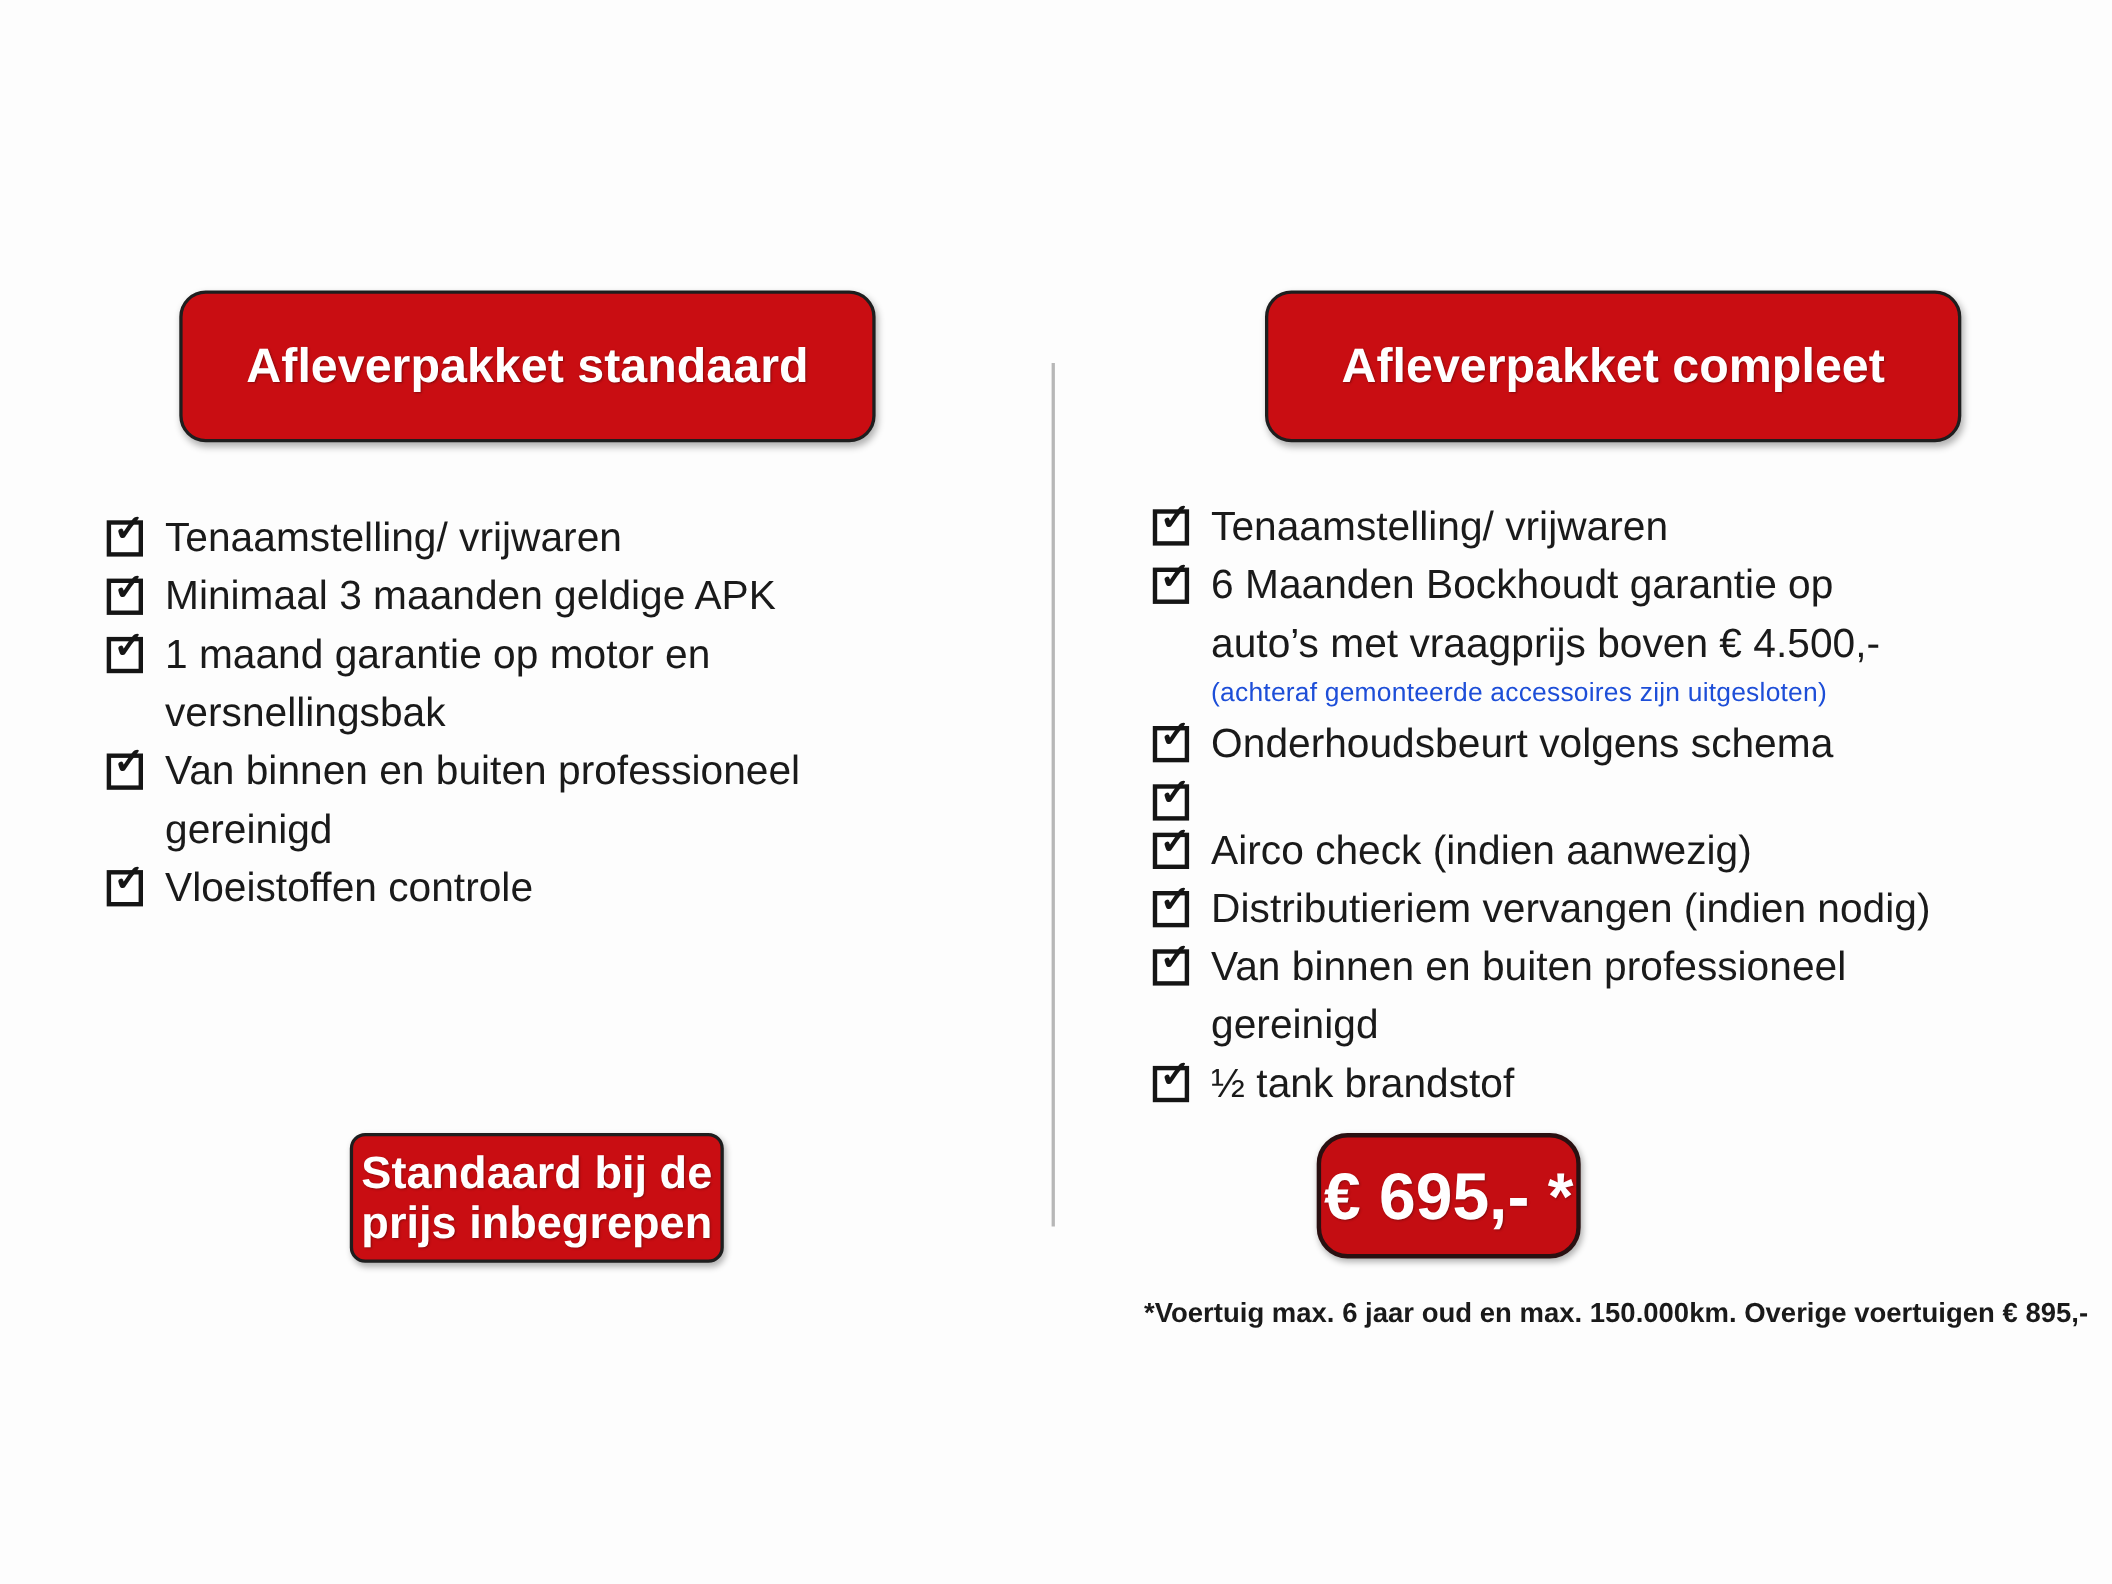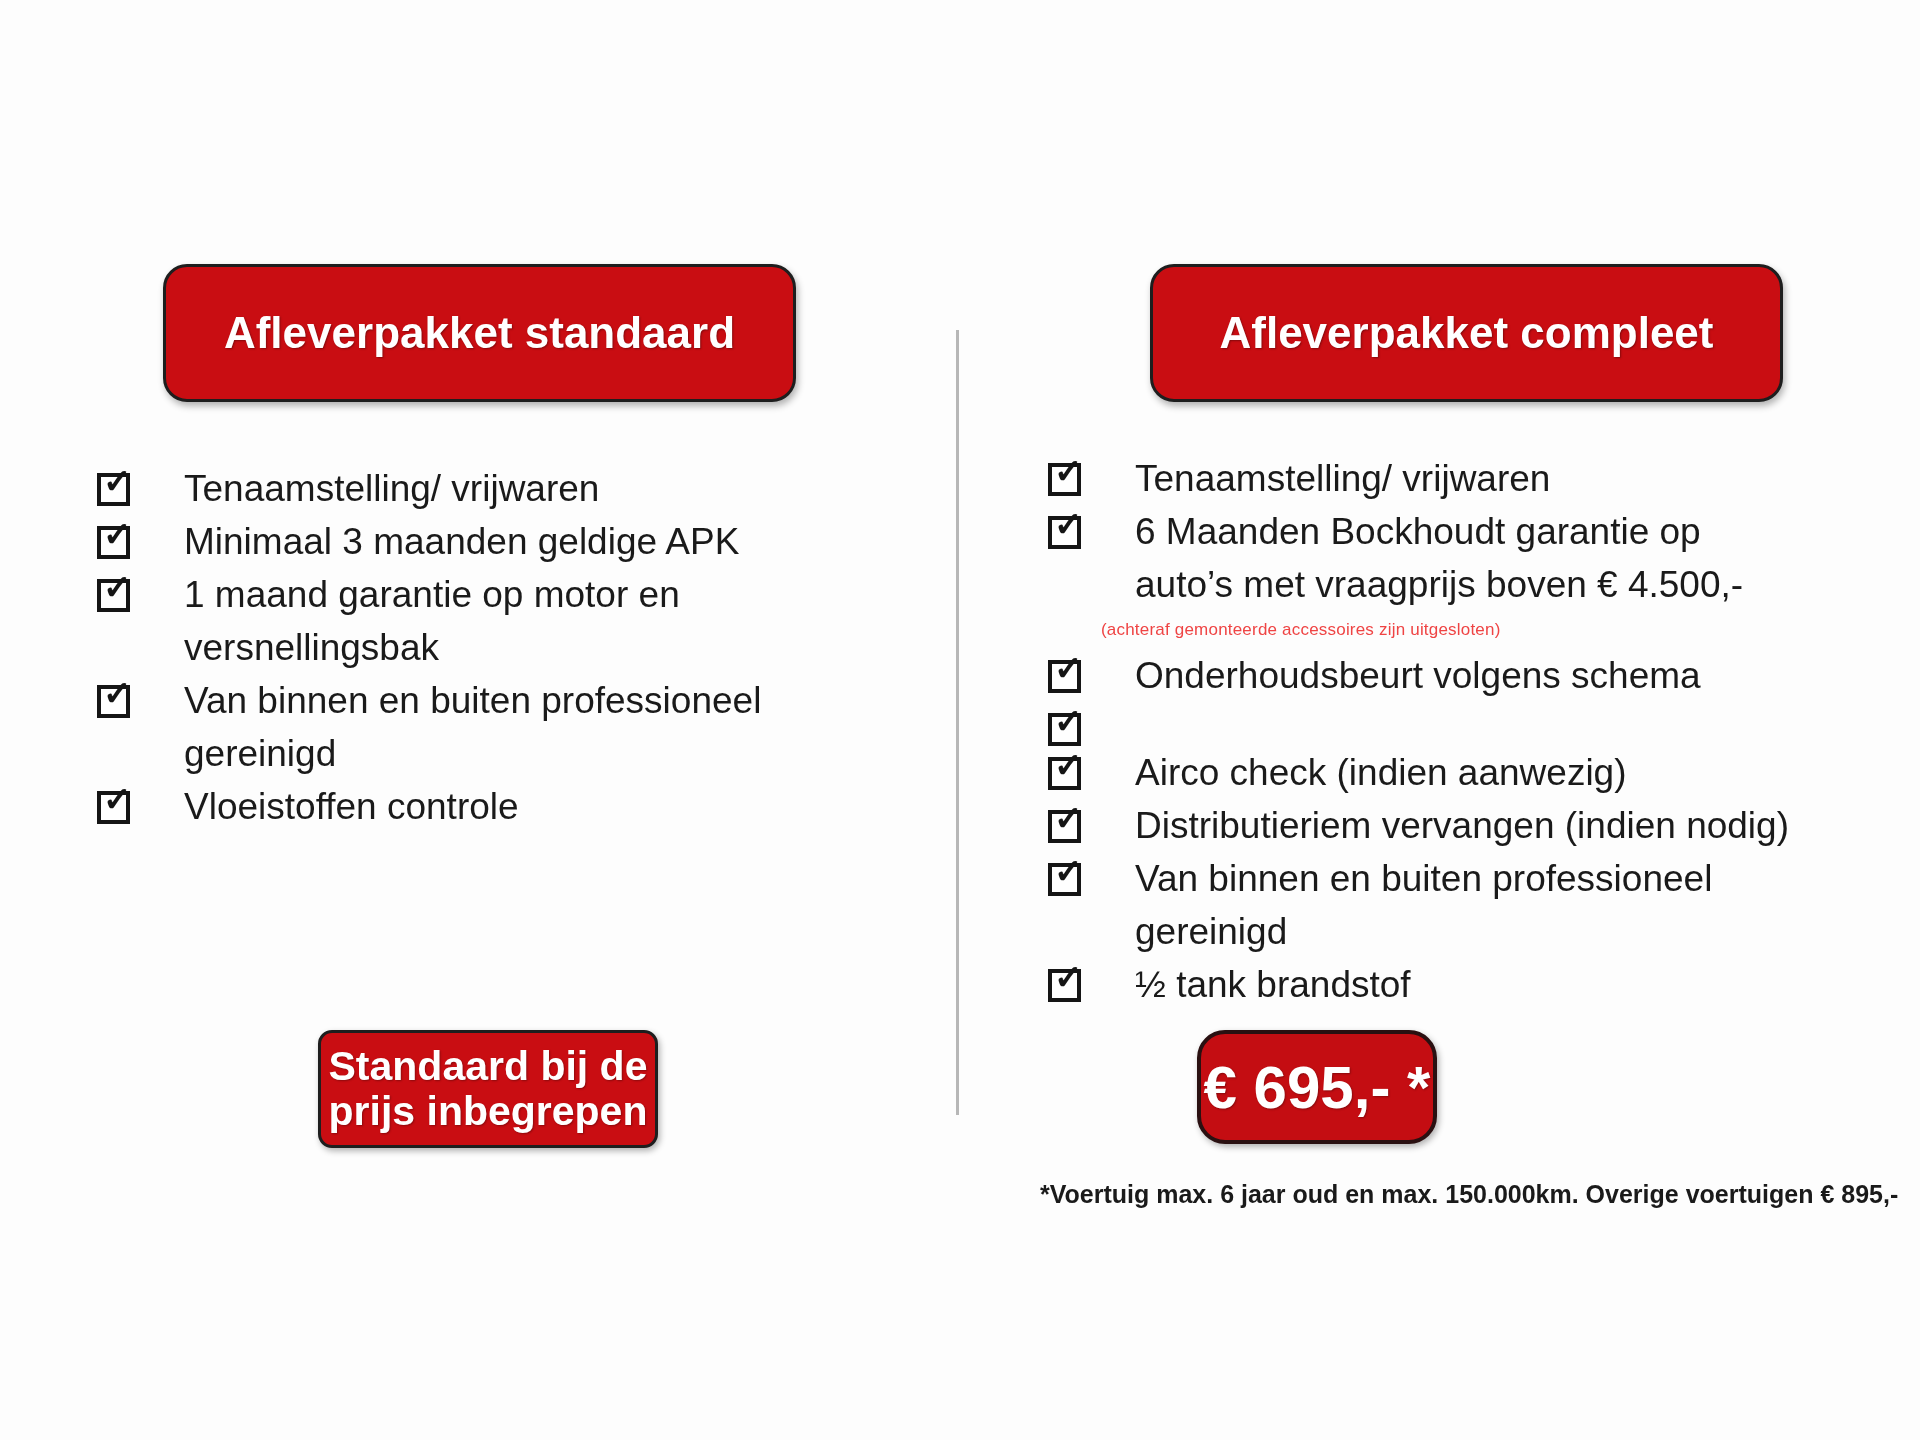--- a/index.html
+++ b/index.html
@@ -32,22 +32,22 @@
   .list-right{left:1048px;top:452px;width:800px;}
   .item{display:flex;align-items:flex-start;}
   .cb{
     width:25px;height:25px;border:4px solid #151515;
     margin:11px 20px 0 0;position:relative;flex:0 0 auto;background:#fff;
   }
   .tick{
     position:absolute;left:2px;top:-13px;
     font-style:normal;font-weight:bold;font-size:34px;line-height:1;color:#151515;
   }
-  .iline{font-size:37px;line-height:53px;white-space:nowrap;margin-left:34px;}
-  .inote{font-size:17px;line-height:38px;letter-spacing:0.2px;white-space:nowrap;color:#ef4444;}
+  .iline{font-size:37px;line-height:53px;white-space:nowrap;}
+  .inote{font-size:24px;line-height:38px;letter-spacing:0.2px;white-space:nowrap;color:#1d4ed8;}
 
   
   .badge{
     position:absolute;left:318px;top:1030px;width:334px;height:112px;
     background:#c90d12;border:3px solid #1e1e1e;border-radius:14px;
     display:flex;flex-direction:column;align-items:center;justify-content:center;
     color:#ffffff;font-size:41px;font-weight:600;line-height:45px;
     box-shadow:2px 3px 6px rgba(0,0,0,0.30);
     text-shadow:1px 1px 2px rgba(0,0,0,0.3);
   }

